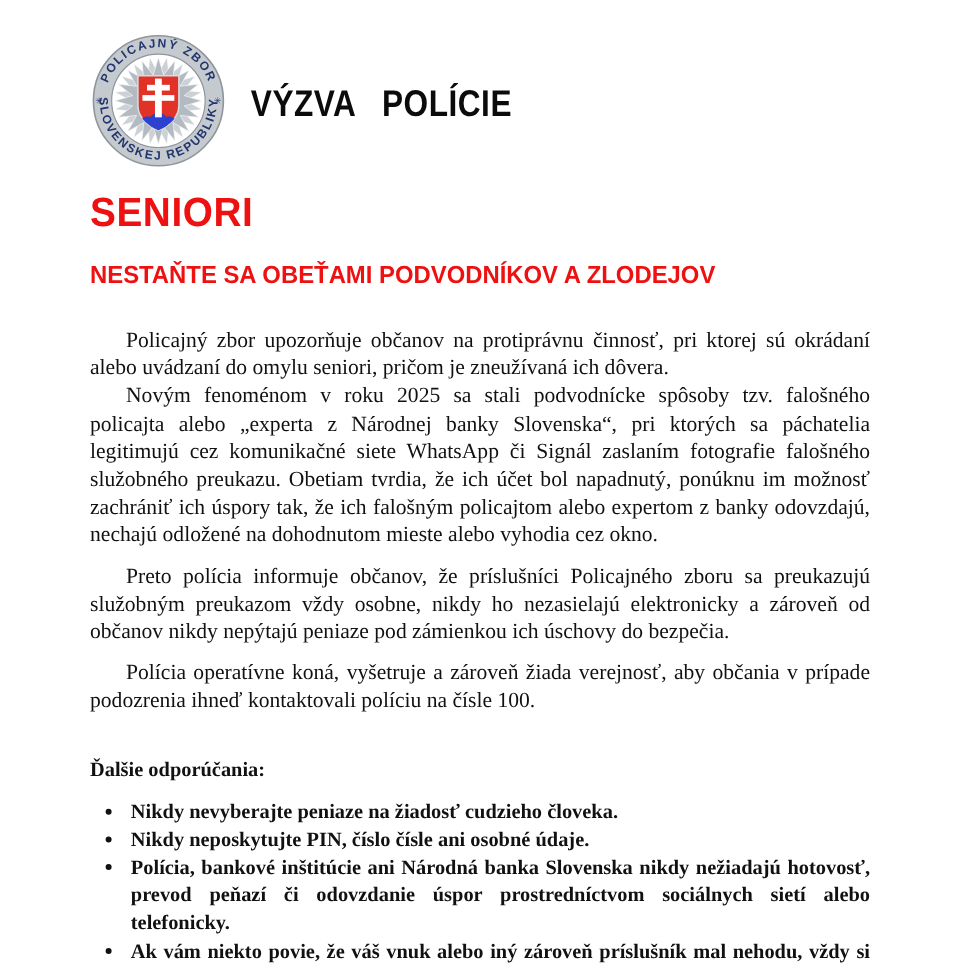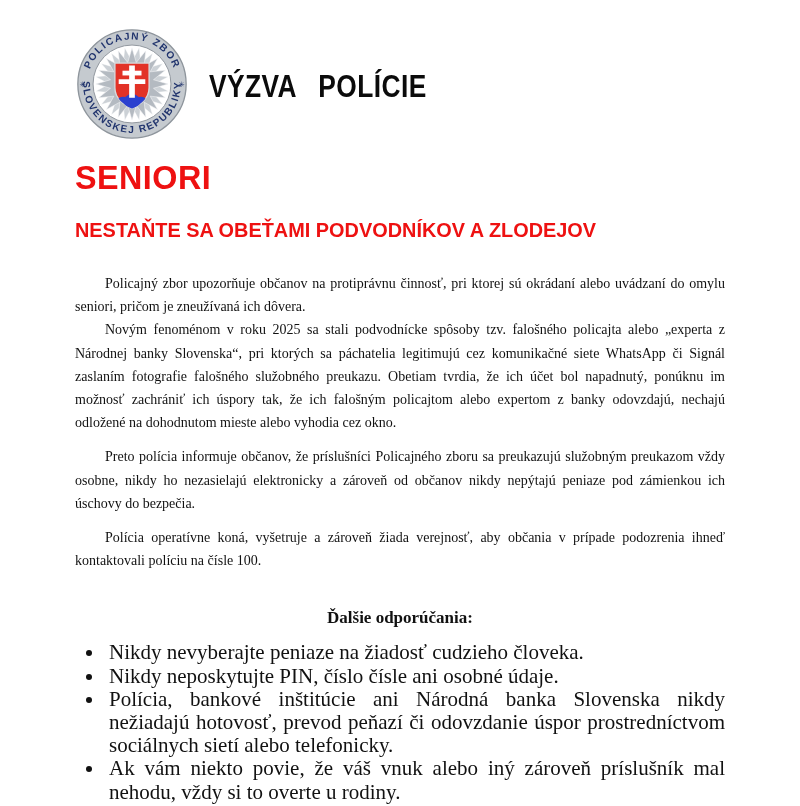--- a/index.html
+++ b/index.html
@@ -47,42 +47,41 @@
     font-size: 20.5px;
     color: var(--accent);
     transform: scaleX(0.97);
     transform-origin: left center;
     white-space: nowrap;
   }
   
   .body-text { margin-top: 30px; }
   .body-text p {
     margin: 0;
-    font-size: 14px;
+    font-size: 18px;
     line-height: 23.2px;
     text-align: justify;
     text-indent: 30px;
   }
   .body-text p.sp { margin-top: 11px; }
   
   .recs { margin-top: 36px; }
   .recs h4 {
     margin: 0;
     font-family: "Liberation Serif", serif;
     font-weight: bold;
     font-size: 17px;
-    text-align: center;
   }
   .recs ul {
     margin: 13px 0 0 0;
     padding-left: 30px;
   }
   .recs li {
-    font-weight: normal;
-    font-size: 21px;
+    font-weight: bold;
+    font-size: 17px;
     line-height: 23.2px;
     text-align: justify;
     padding-left: 4px;
   }
   
   .ring-text {
     font-family: "Liberation Sans", sans-serif;
     font-weight: bold;
     font-size: 10.6px;
     letter-spacing: 1.6px;

